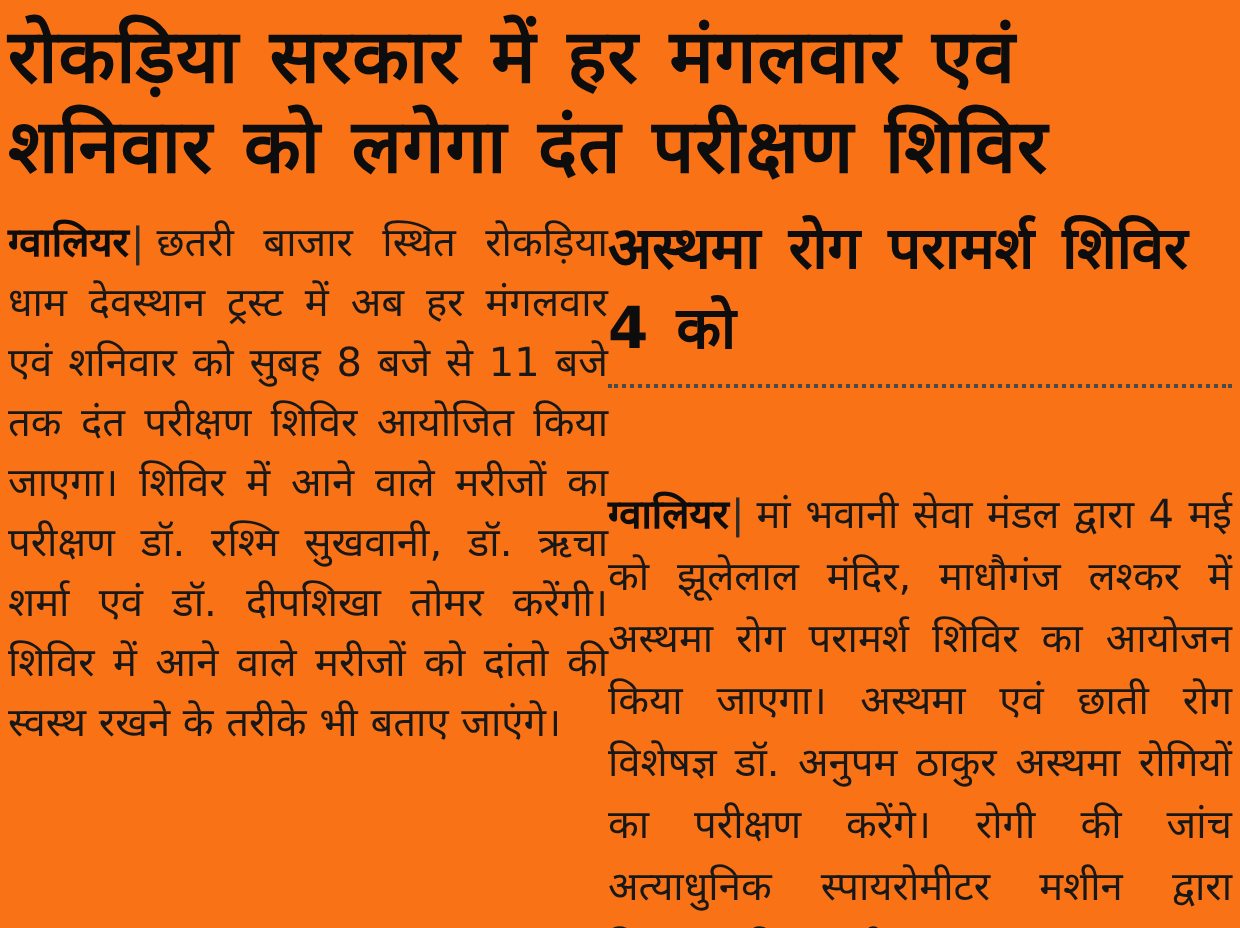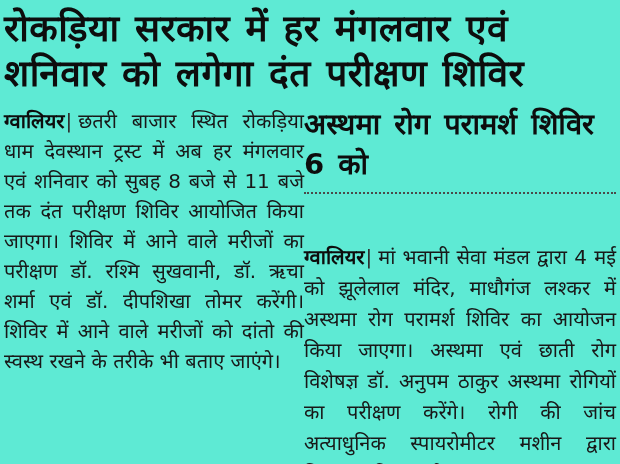--- a/index.html
+++ b/index.html
@@ -5,21 +5,21 @@
   html, body {
     margin: 0;
     padding: 0;
     background: #e8e8e6;
   }
   .clip {
     position: relative;
     width: 620px;
     height: 464px;
     margin: 0 auto;
-    background: #5eead4;
+    background: #f97316;
     color: #121212;
     font-family: "DejaVu Sans", "Liberation Sans", sans-serif;
     box-sizing: border-box;
     padding: 6px 4px 4px 4px;
     overflow: hidden;
   }
   .headline {
     margin: 0 0 6px 0;
     font-size: 37px;
     line-height: 45px;
@@ -88,19 +88,19 @@
 
   <h1 class="headline">रोकड़िया सरकार में हर मंगलवार एवं शनिवार को लगेगा दंत परीक्षण शिविर</h1>
 
   <div class="cols">
 
     <div class="col left">
       <p class="body-text"><span class="dateline">ग्वालियर</span><span class="dateline-bar">|</span><span>छतरी बाजार स्थित रोकड़िया धाम देवस्थान ट्रस्ट में अब हर मंगलवार एवं शनिवार को सुबह 8 बजे से 11 बजे तक दंत परीक्षण शिविर आयोजित किया जाएगा। शिविर में आने वाले मरीजों का परीक्षण डॉ. रश्मि सुखवानी, डॉ. ऋचा शर्मा एवं डॉ. दीपशिखा तोमर करेंगी। शिविर में आने वाले मरीजों को दांतो की स्वस्थ रखने के तरीके भी बताए जाएंगे।</span></p>
     </div>
 
     <div class="col right">
-      <h2 class="subhead">अस्थमा रोग परामर्श शिविर 6 को</h2>
+      <h2 class="subhead">अस्थमा रोग परामर्श शिविर 4 को</h2>
       <div class="dotted-rule"></div>
       <p class="body-text"><span class="dateline">ग्वालियर</span><span class="dateline-bar">|</span><span>मां भवानी सेवा मंडल द्वारा 4 मई को झूलेलाल मंदिर, माधौगंज लश्कर में अस्थमा रोग परामर्श शिविर का आयोजन किया जाएगा। अस्थमा एवं छाती रोग विशेषज्ञ डॉ. अनुपम ठाकुर अस्थमा रोगियों का परीक्षण करेंगे। रोगी की जांच अत्याधुनिक स्पायरोमीटर मशीन द्वारा निःशुल्क की जाएगी।</span></p>
     </div>
 
   </div>
 </div>
 
 </body></html>

